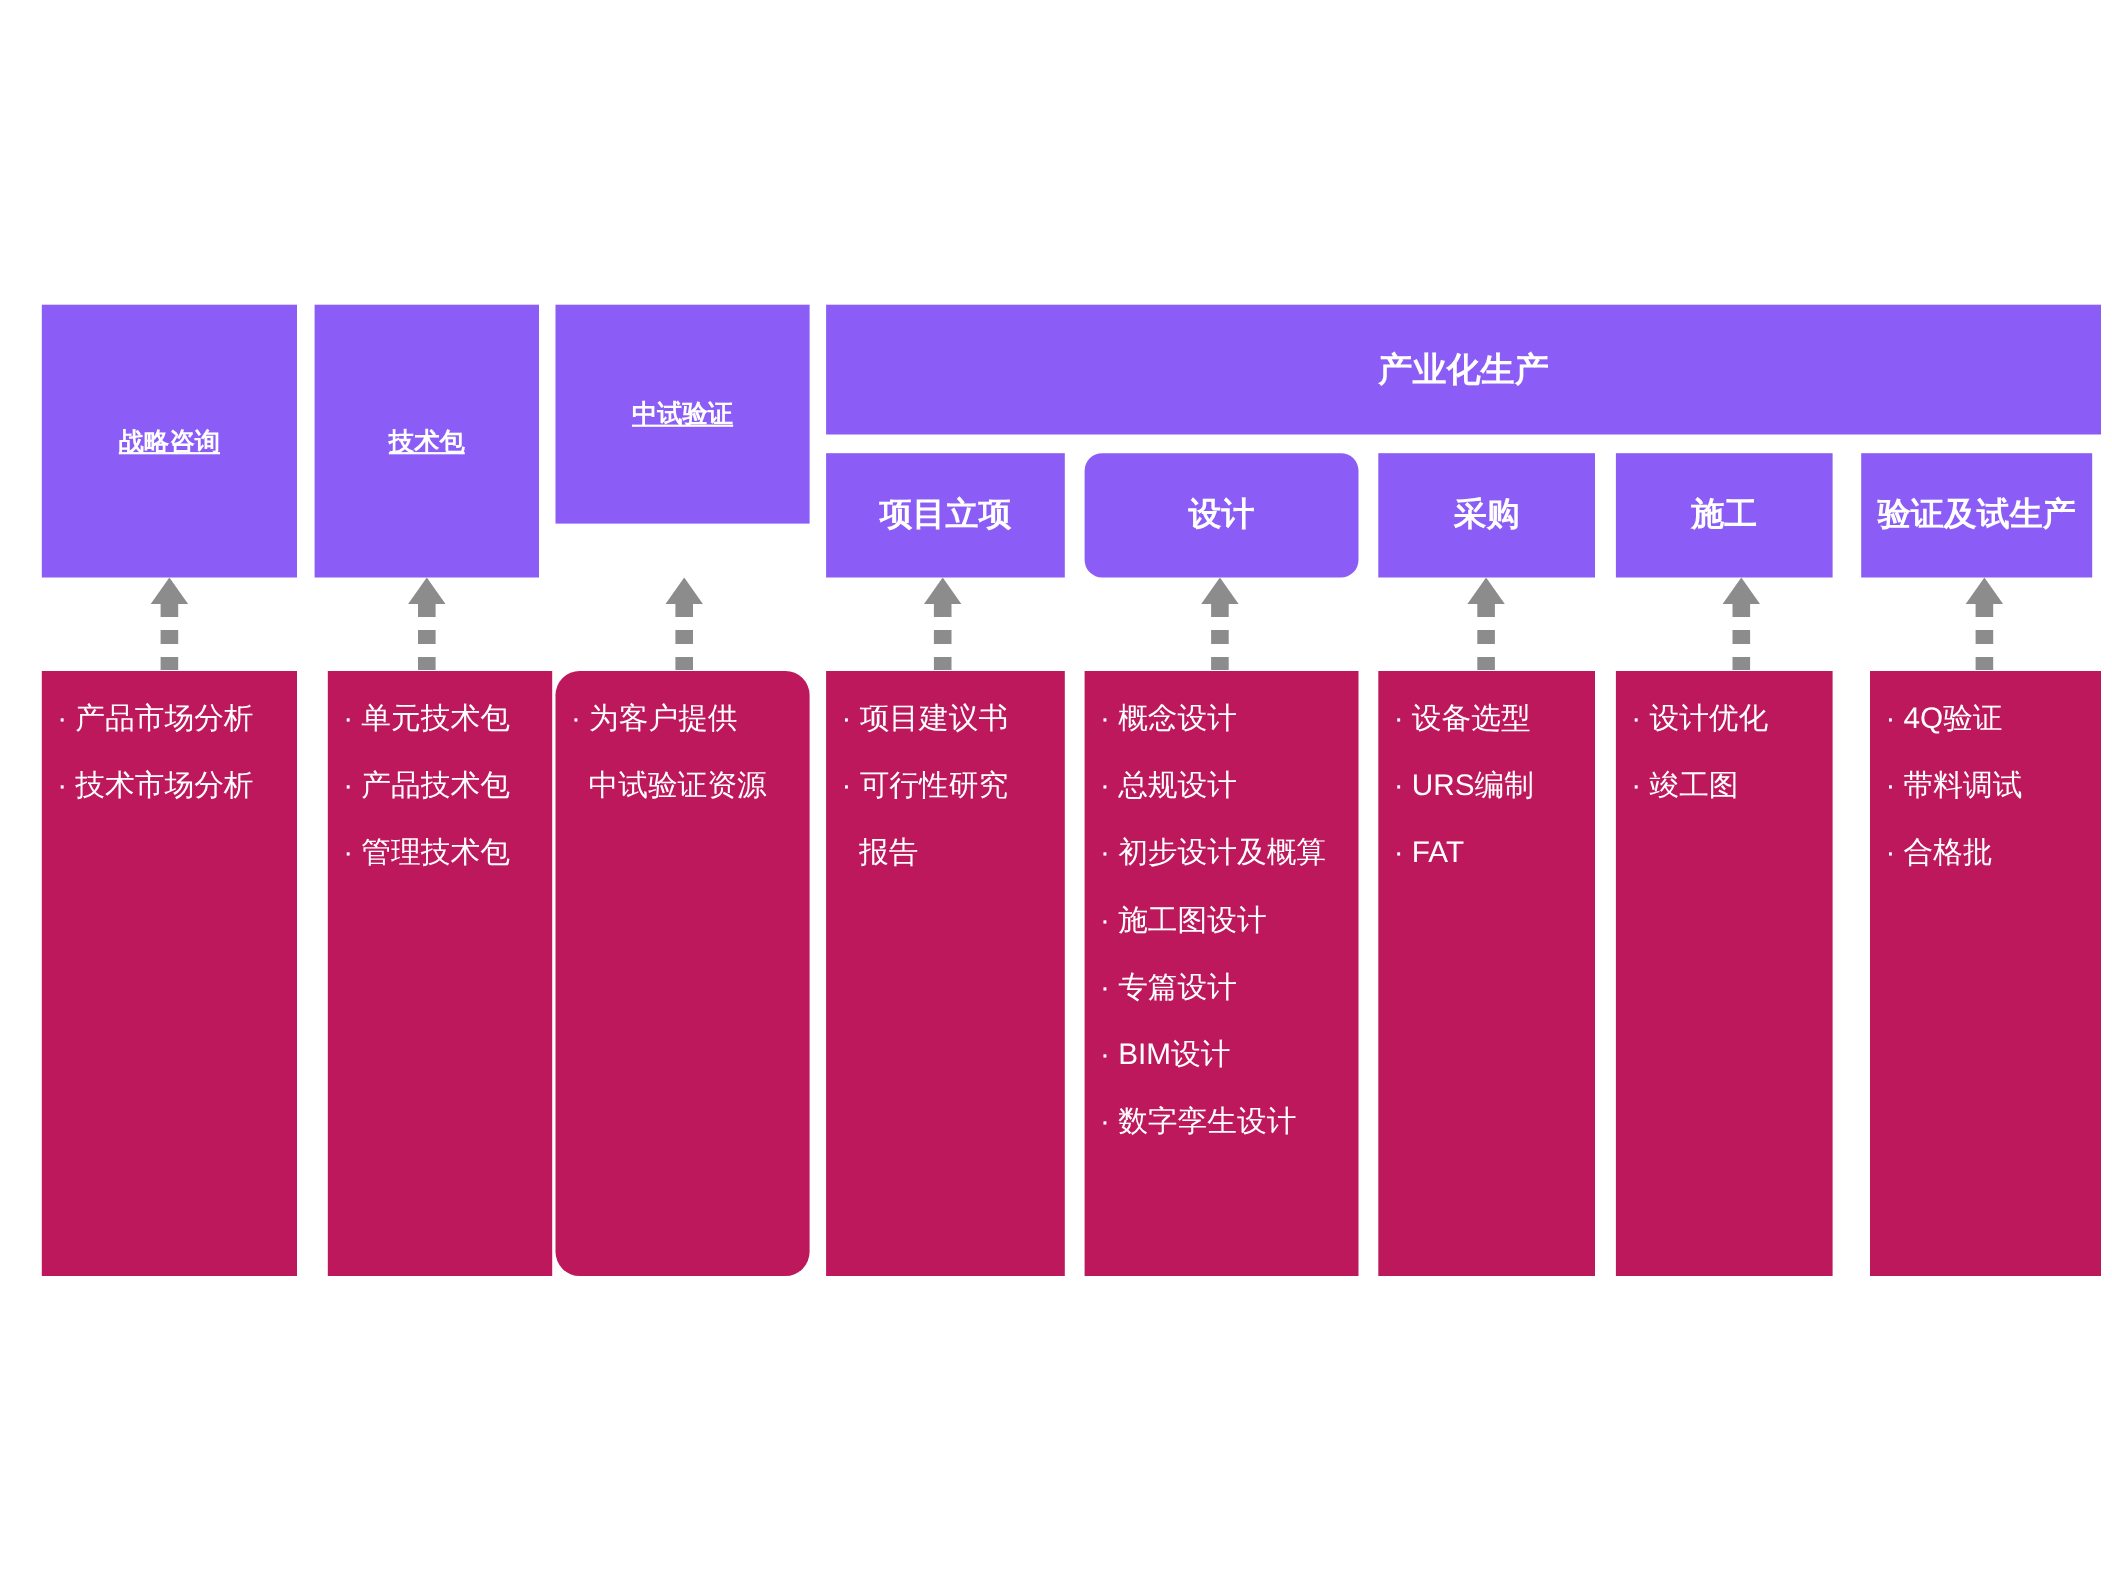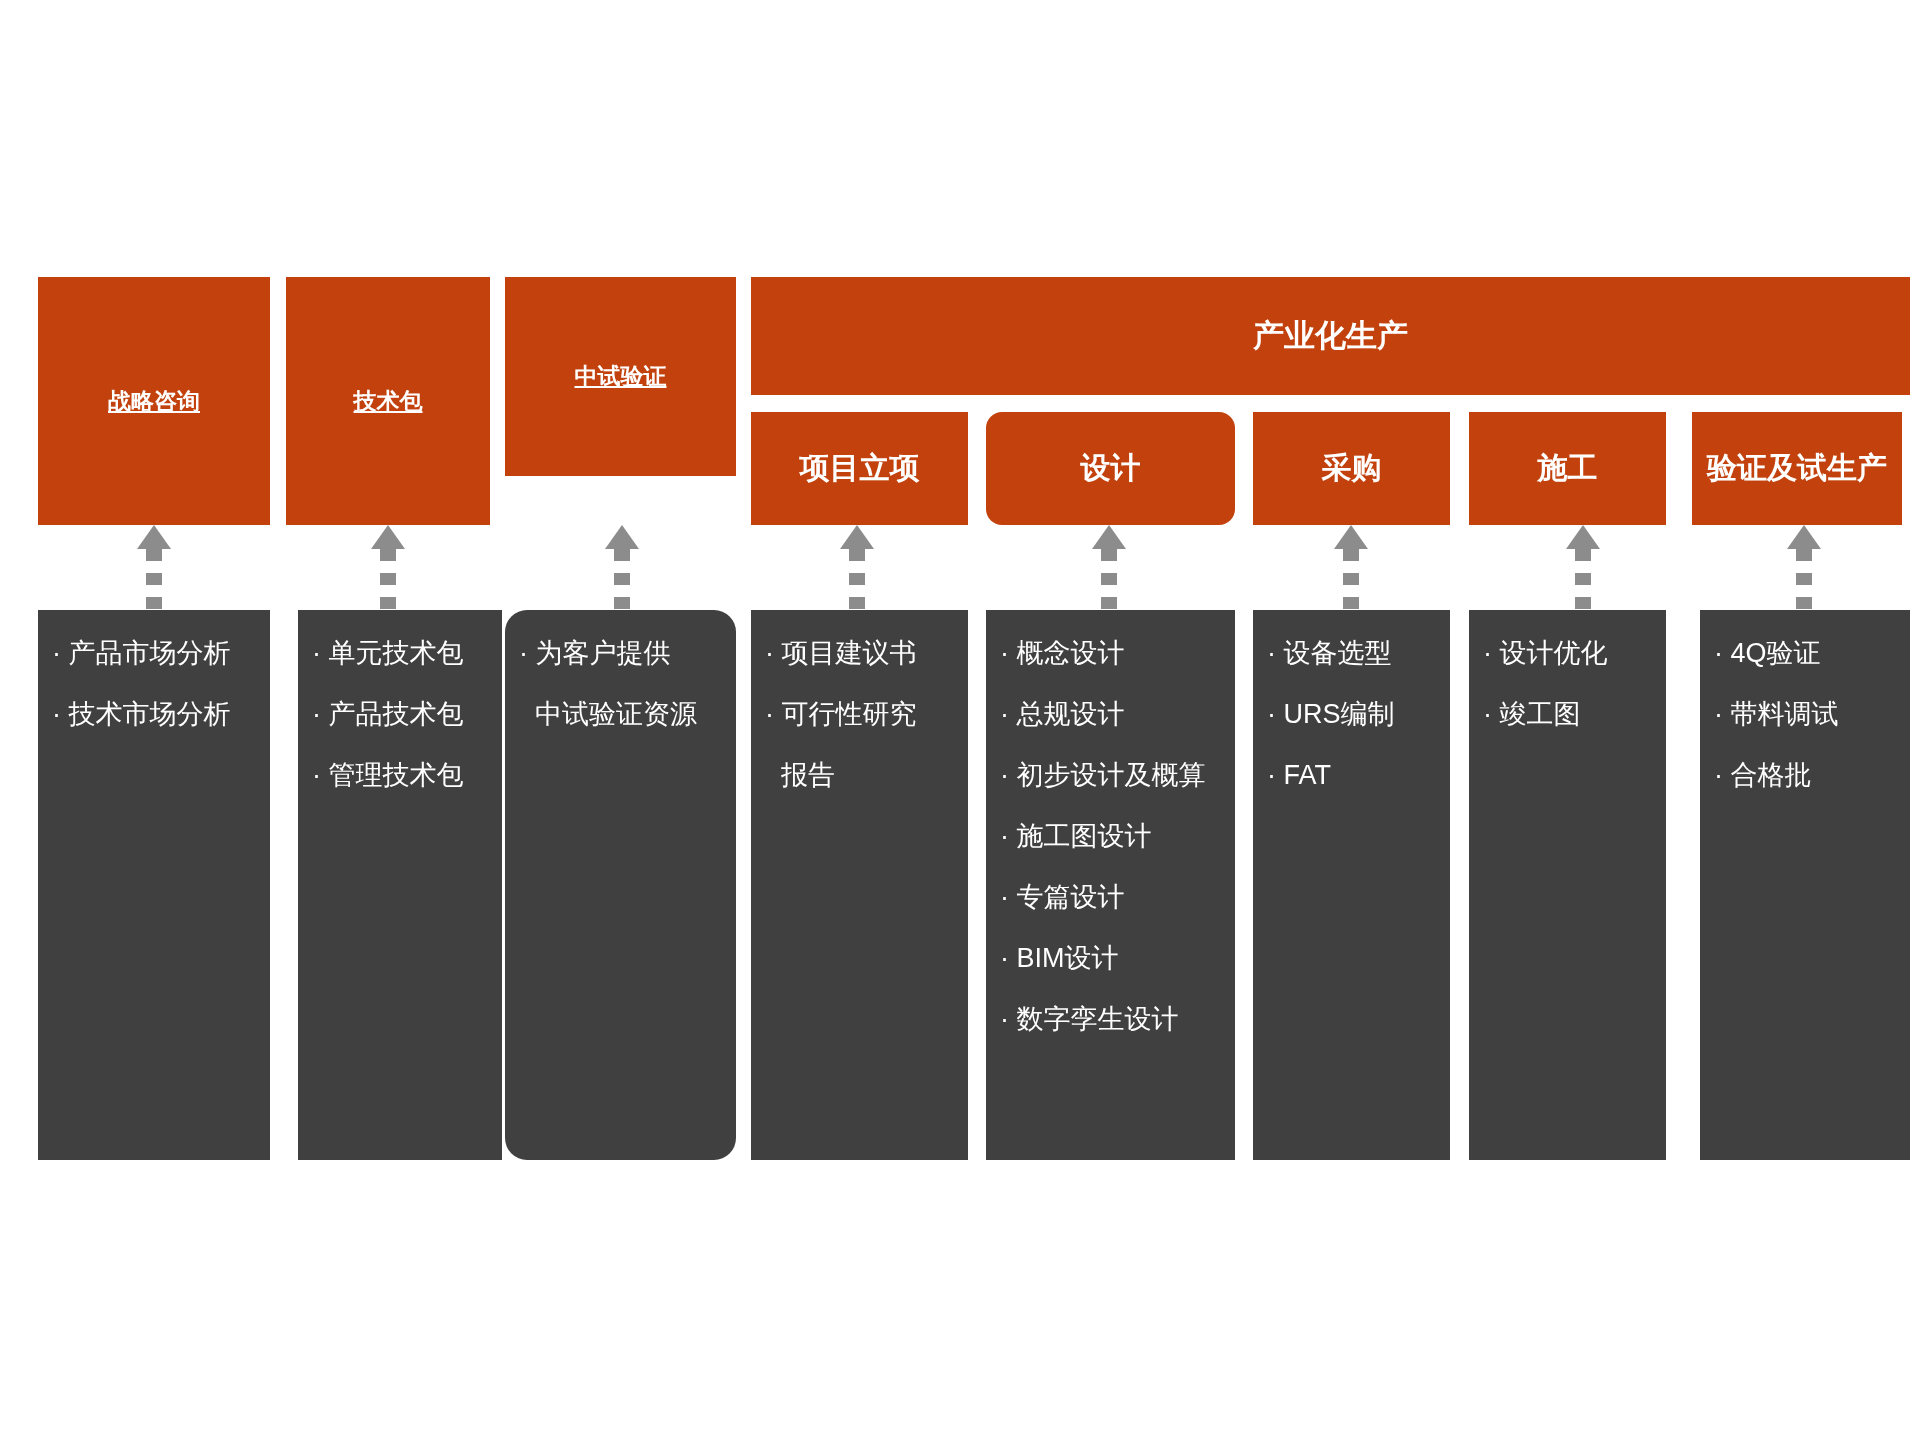--- a/index.html
+++ b/index.html
@@ -1,24 +1,24 @@
 <!DOCTYPE html>
 <html><head>
 <meta charset="utf-8">
 <style>
   html,body{margin:0;padding:0;}
   body{width:1920px;height:1440px;background:#ffffff;font-family:"Liberation Sans","DejaVu Sans",sans-serif;overflow:hidden;}
   #stage{position:relative;width:1920px;height:1440px;}
 
-  .blue-box{position:absolute;background:#c2410c;display:flex;align-items:center;justify-content:center;text-align:center;color:#ffffff;font-weight:bold;line-height:1.22;}
+  .blue-box{position:absolute;background:#8b5cf6;display:flex;align-items:center;justify-content:center;text-align:center;color:#ffffff;font-weight:bold;line-height:1.22;}
   .stage1{font-size:23px;text-decoration:underline;}
   .banner{font-size:31px;}
   .sub{font-size:30px;}
 
-  .orange-box{position:absolute;background:#404040;color:#ffffff;box-sizing:border-box;padding:30px 0 0 0;}
+  .orange-box{position:absolute;background:#be185d;color:#ffffff;box-sizing:border-box;padding:30px 0 0 0;}
   .orange-box ul{list-style:none;margin:0;padding:0;}
   .orange-box li{font-size:27px;line-height:1.0;margin:0 0 34px 0;white-space:nowrap;padding-left:14px;}
   .orange-box li.nodot{padding-left:30px;}
 
   .arrow{position:absolute;width:34px;}
   .arrow .head{width:0;height:0;border-left:17px solid transparent;border-right:17px solid transparent;border-bottom:24px solid #8C8C8C;}
   .arrow .shaft{width:16px;margin:0 auto;background:
      repeating-linear-gradient(to bottom,#8C8C8C 0 12px, rgba(0,0,0,0) 12px 24px);}
 </style>
 </head>

